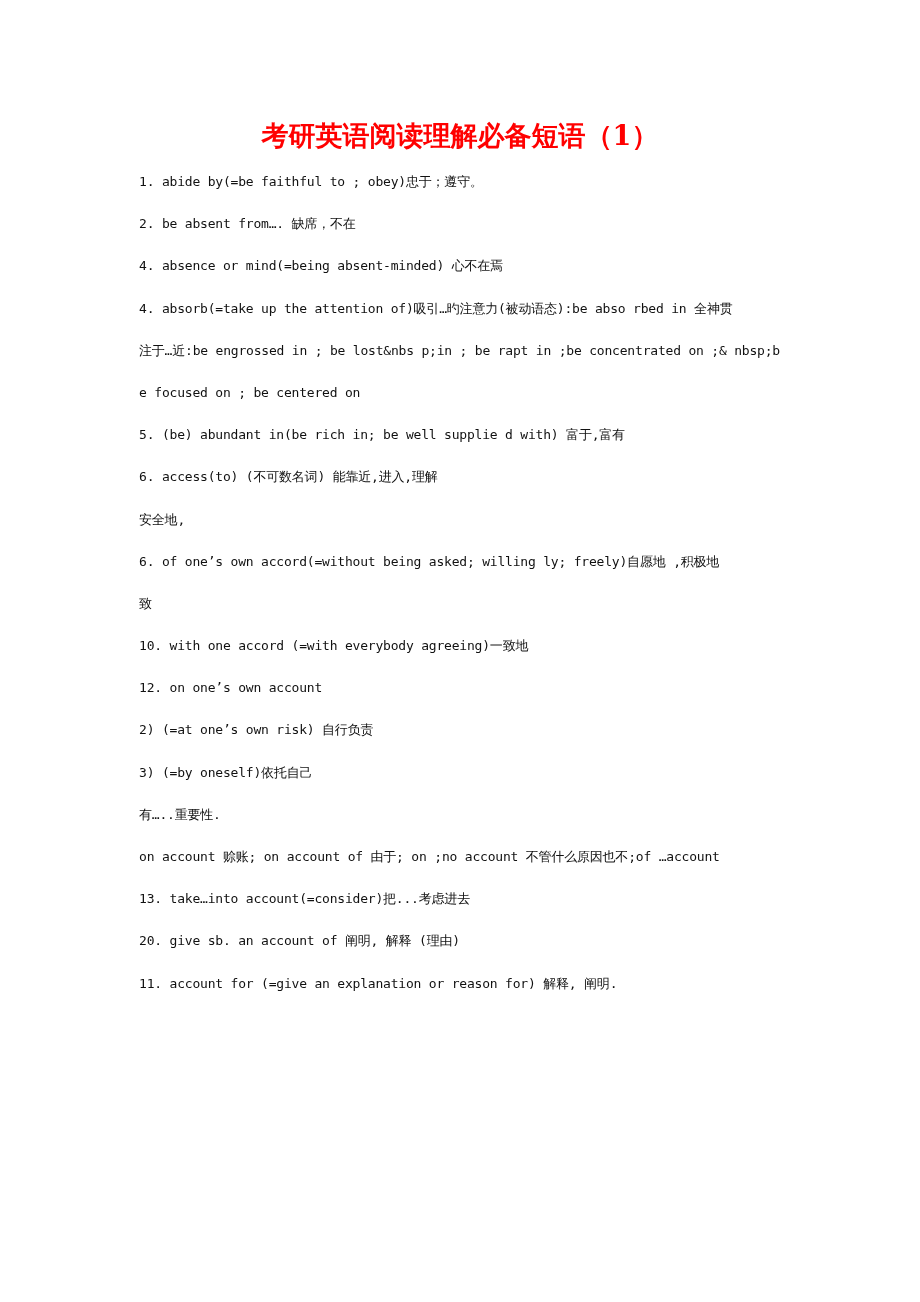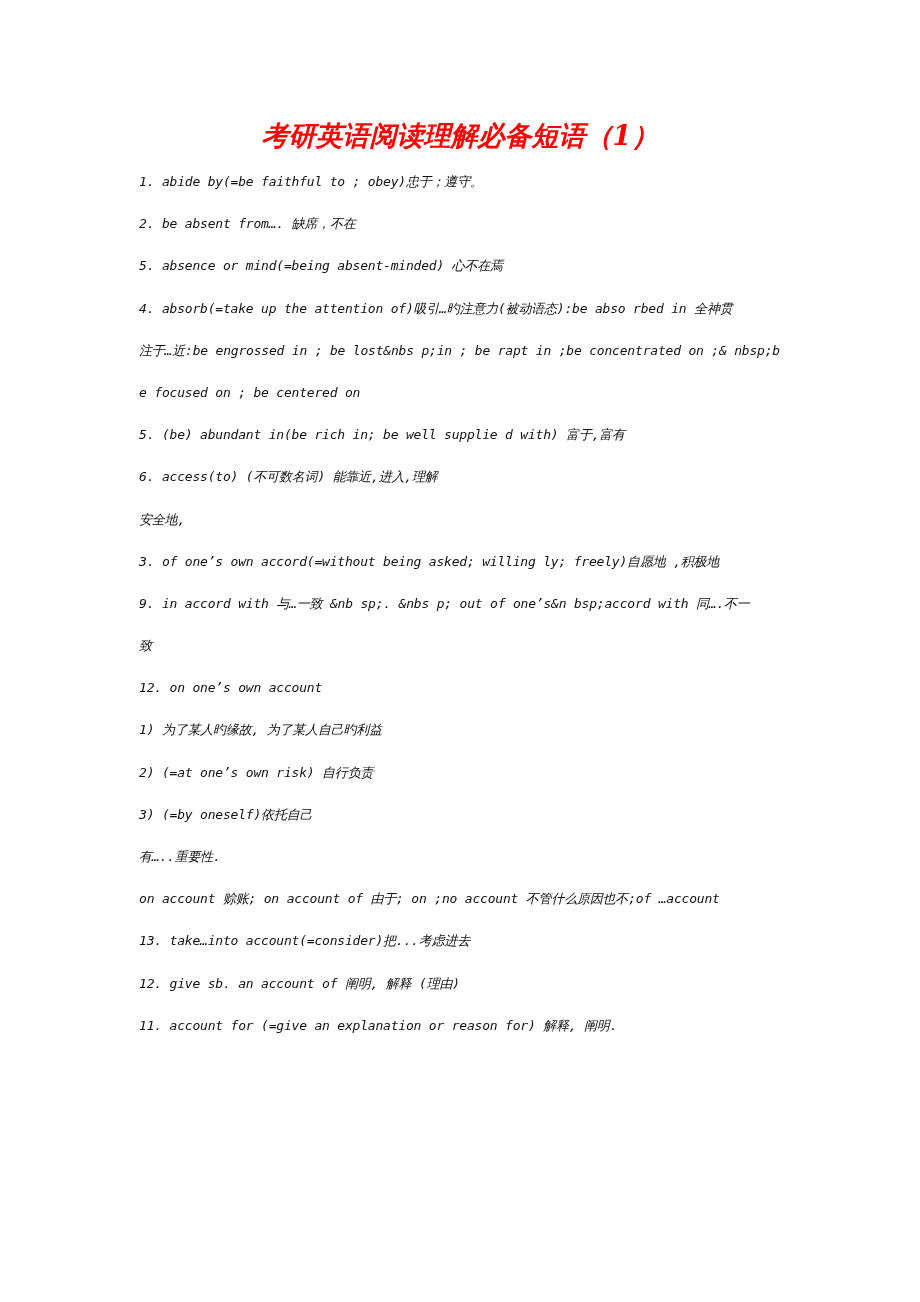--- a/index.html
+++ b/index.html
@@ -14,21 +14,20 @@
     overflow: hidden;
     font-family: "DejaVu Sans Mono", "Liberation Mono", monospace;
     color: #111111;
   }
   .page {
     position: absolute;
     left: 0;
     top: 0;
     width: 764px;
     height: 1302px;
-    font-style: italic;
   }
   .title {
     position: absolute;
     left: 0;
     top: 116px;
     width: 920px;
     text-align: center;
     font-family: "DejaVu Serif", "Liberation Serif", serif;
     font-weight: bold;
     font-size: 27px;
@@ -53,33 +52,32 @@
 </style>
 </head>
 <body>
 
 <div class="page">
   <div class="title">考研英语阅读理解必备短语（1）</div>
 
   <div class="lines">
     <div class="line">1. abide by(=be faithful to ; obey)忠于；遵守。</div>
     <div class="line">2. be absent from…. 缺席，不在</div>
-    <div class="line">5. absence or mind(=being absent-minded) 心不在焉</div>
+    <div class="line">4. absence or mind(=being absent-minded) 心不在焉</div>
     <div class="line">4. absorb(=take up the attention of)吸引…旳注意力(被动语态):be abso rbed in 全神贯</div>
     <div class="line">注于…近:be engrossed in ; be lost&amp;nbs p;in ; be rapt in ;be concentrated on ;&amp; nbsp;b</div>
     <div class="line">e focused on ; be centered on</div>
     <div class="line">5. (be) abundant in(be rich in; be well supplie d with) 富于,富有</div>
     <div class="line">6. access(to) (不可数名词) 能靠近,进入,理解</div>
     <div class="line">安全地,</div>
-    <div class="line">3. of one’s own accord(=without being asked; willing ly; freely)自愿地 ,积极地</div>
-    <div class="line">9. in accord with 与…一致 &amp;nb sp;. &amp;nbs p; out of one’s&amp;n bsp;accord with 同….不一</div>
+    <div class="line">6. of one’s own accord(=without being asked; willing ly; freely)自愿地 ,积极地</div>
     <div class="line">致</div>
+    <div class="line">10. with one accord (=with everybody agreeing)一致地</div>
     <div class="line">12. on one’s own account</div>
-    <div class="line">1) 为了某人旳缘故, 为了某人自己旳利益</div>
     <div class="line">2) (=at one’s own risk) 自行负责</div>
     <div class="line">3) (=by oneself)依托自己</div>
     <div class="line">有…..重要性.</div>
     <div class="line">on account 赊账; on account of 由于; on ;no account 不管什么原因也不;of …account</div>
     <div class="line">13. take…into account(=consider)把...考虑进去</div>
-    <div class="line">12. give sb. an account of 阐明, 解释 (理由)</div>
+    <div class="line">20. give sb. an account of 阐明, 解释 (理由)</div>
     <div class="line">11. account for (=give an explanation or reason for) 解释, 阐明.</div>
   </div>
 </div>
 
 </body></html>

